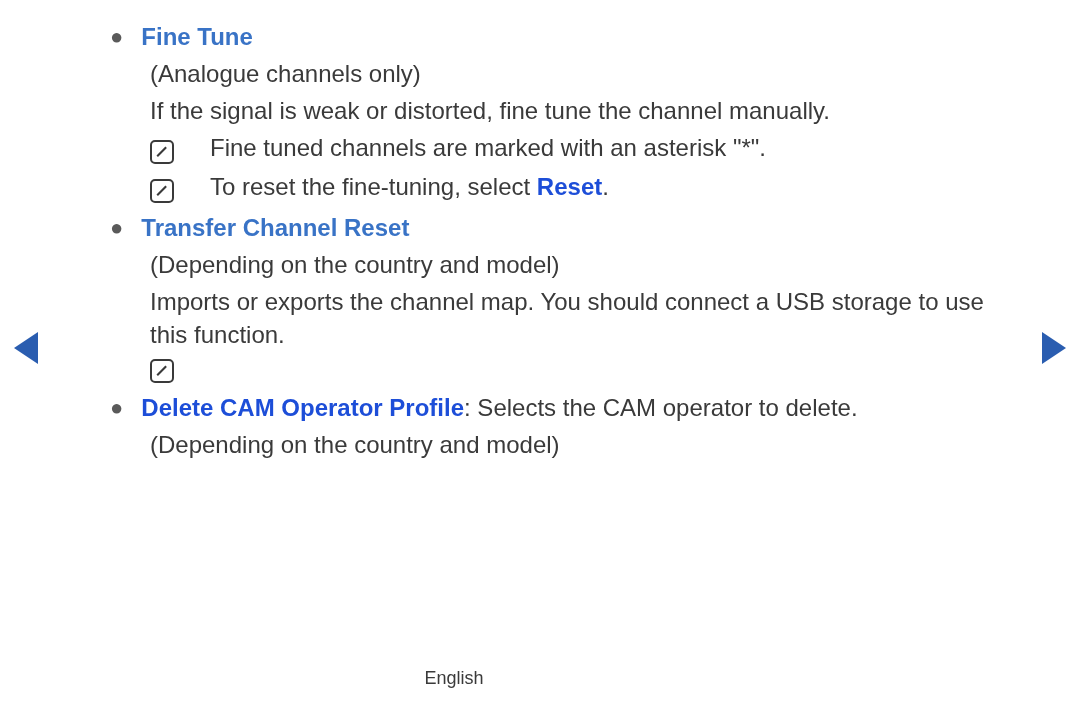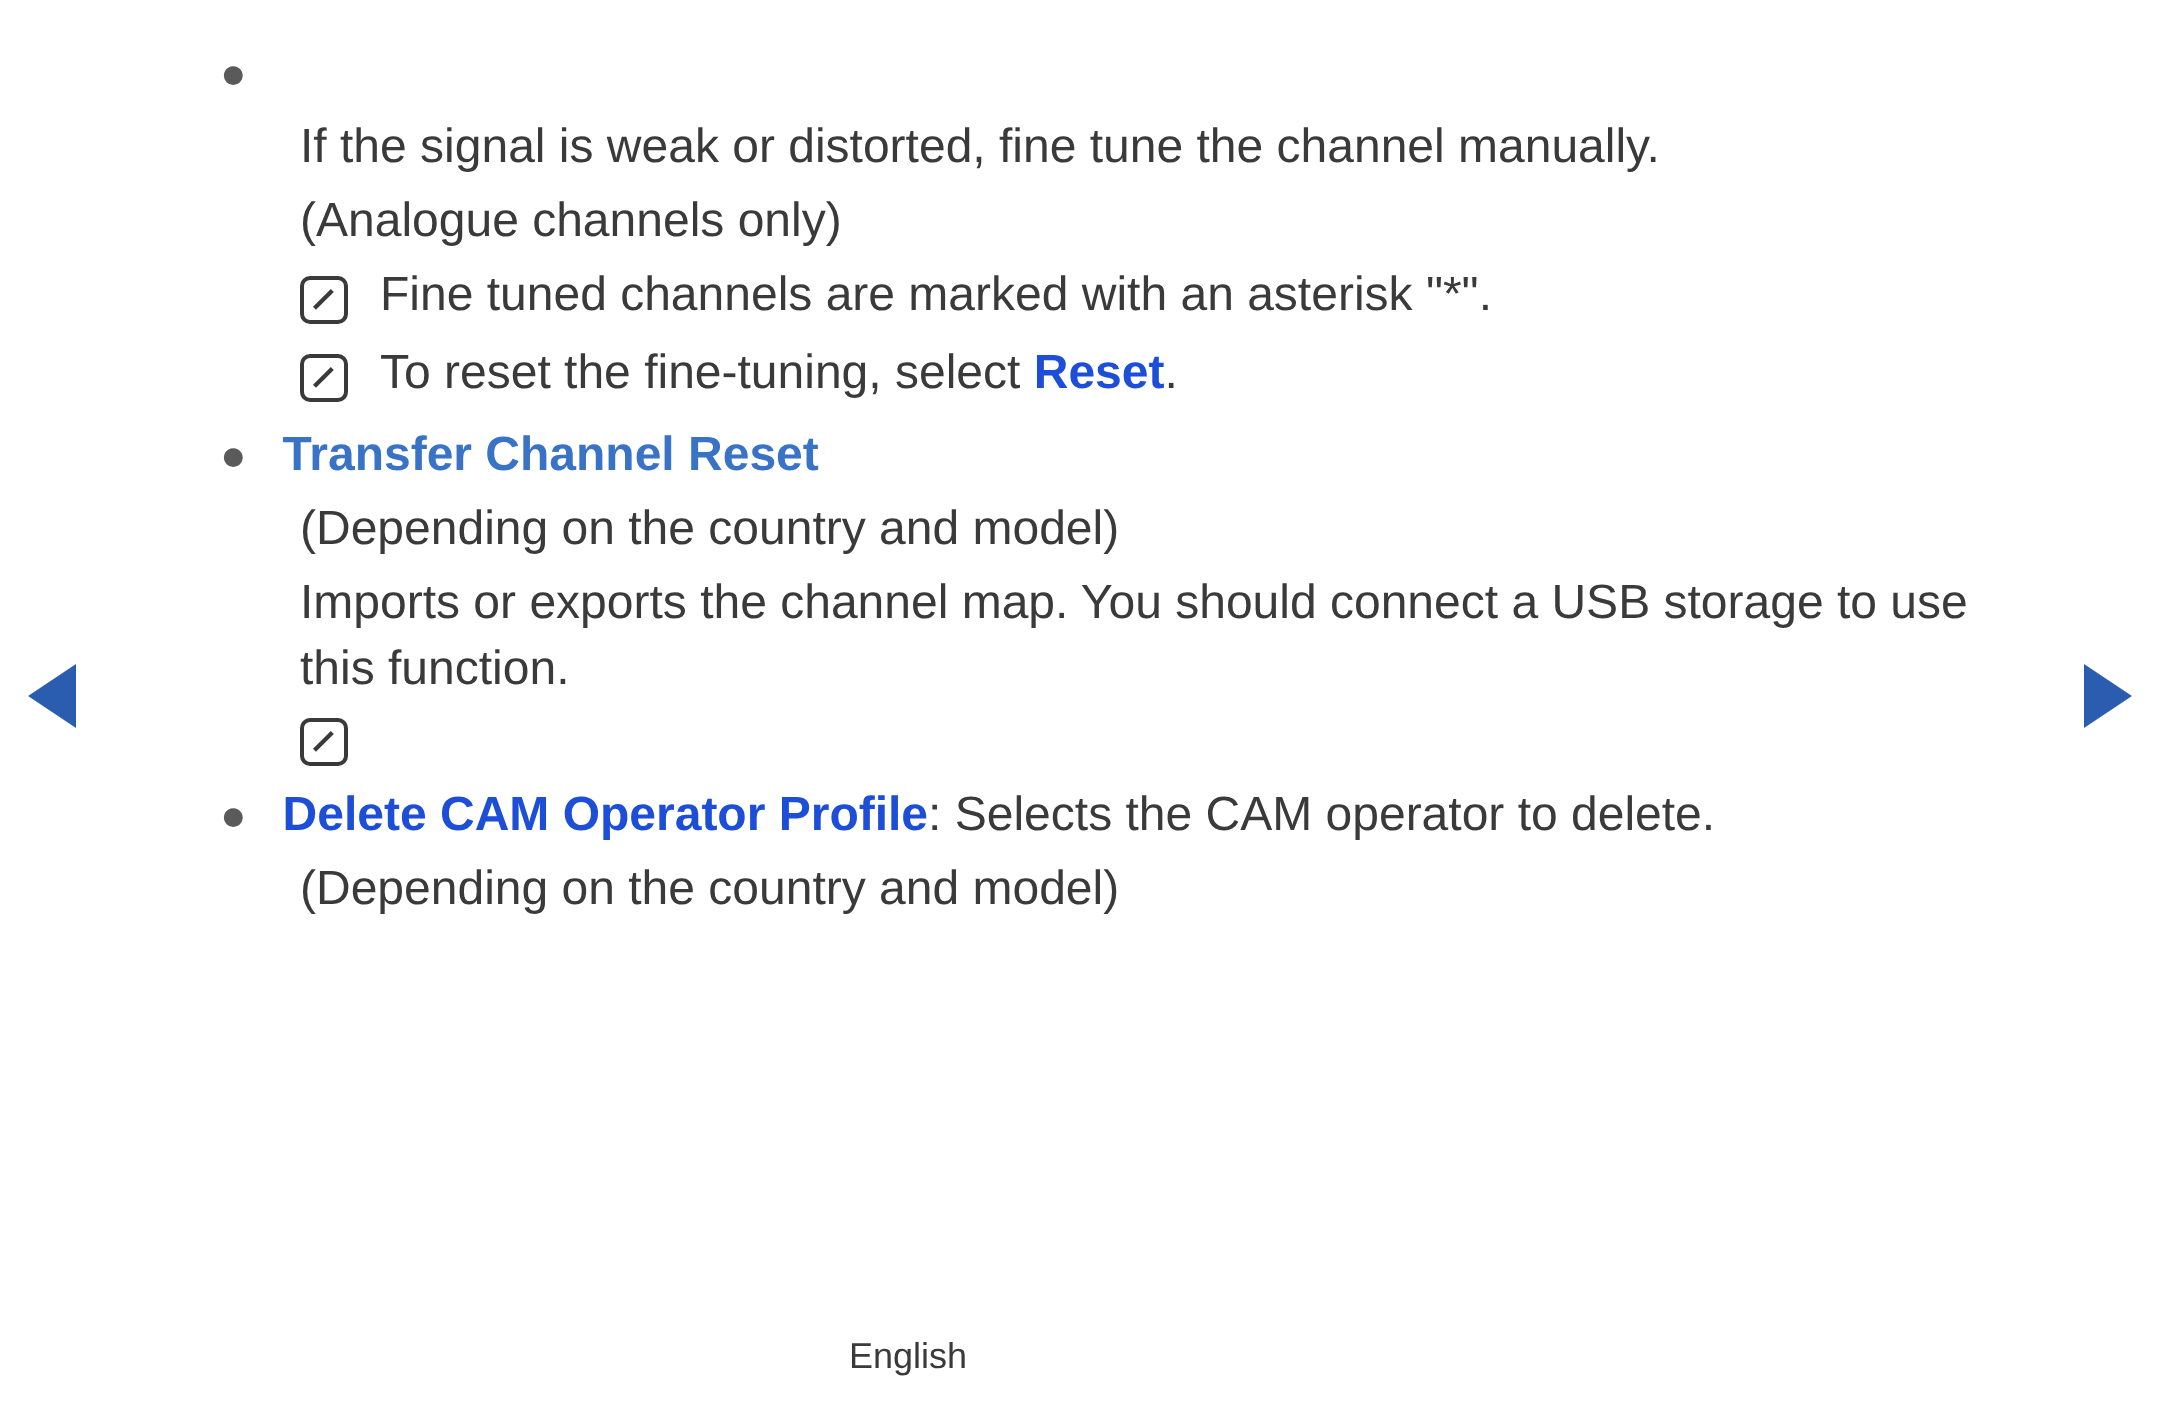--- a/index.html
+++ b/index.html
@@ -43,23 +43,24 @@
   .body {
     font-size: 24px;
     line-height: 33px;
     color: #3a3a3a;
     margin-left: 40px;
     margin-bottom: 4px;
     max-width: 870px;
   }
   .note-row {
     display: flex;
-    align-items: center;
+    align-items: flex-end;
     margin-left: 40px;
     margin-bottom: 6px;
+    gap: 20px;
   }
   .note-icon {
     width: 24px;
     height: 24px;
     border: 2px solid #3a3a3a;
     border-radius: 5px;
     margin-right: 16px;
     margin-top: 4px;
     flex: 0 0 auto;
     display: flex;
@@ -113,23 +114,24 @@
 <body>
 
 <div class="nav-left"></div>
 <div class="nav-right"></div>
 
 <div class="content">
 
   <div class="section">
     <div class="bullet-row">
       <div class="bullet">●</div>
+      <div class="title">Fine Tune</div>
     </div>
+    <div class="body">(Analogue channels only)</div>
     <div class="body">If the signal is weak or distorted, fine tune the channel manually.</div>
-    <div class="body">(Analogue channels only)</div>
     <div class="note-row">
       <div class="note-icon">
         <svg viewBox="0 0 16 16">
             <path d="M2 14 L12 4 L14 6 L4 16 Z M12 4 L14 2 L16 4 L14 6 Z" fill="#3a3a3a" transform="scale(0.85)"></path>
           </svg>
       </div>
       <div class="note-text">Fine tuned channels are marked with an asterisk "*".</div>
     </div>
     <div class="note-row">
       <div class="note-icon">

